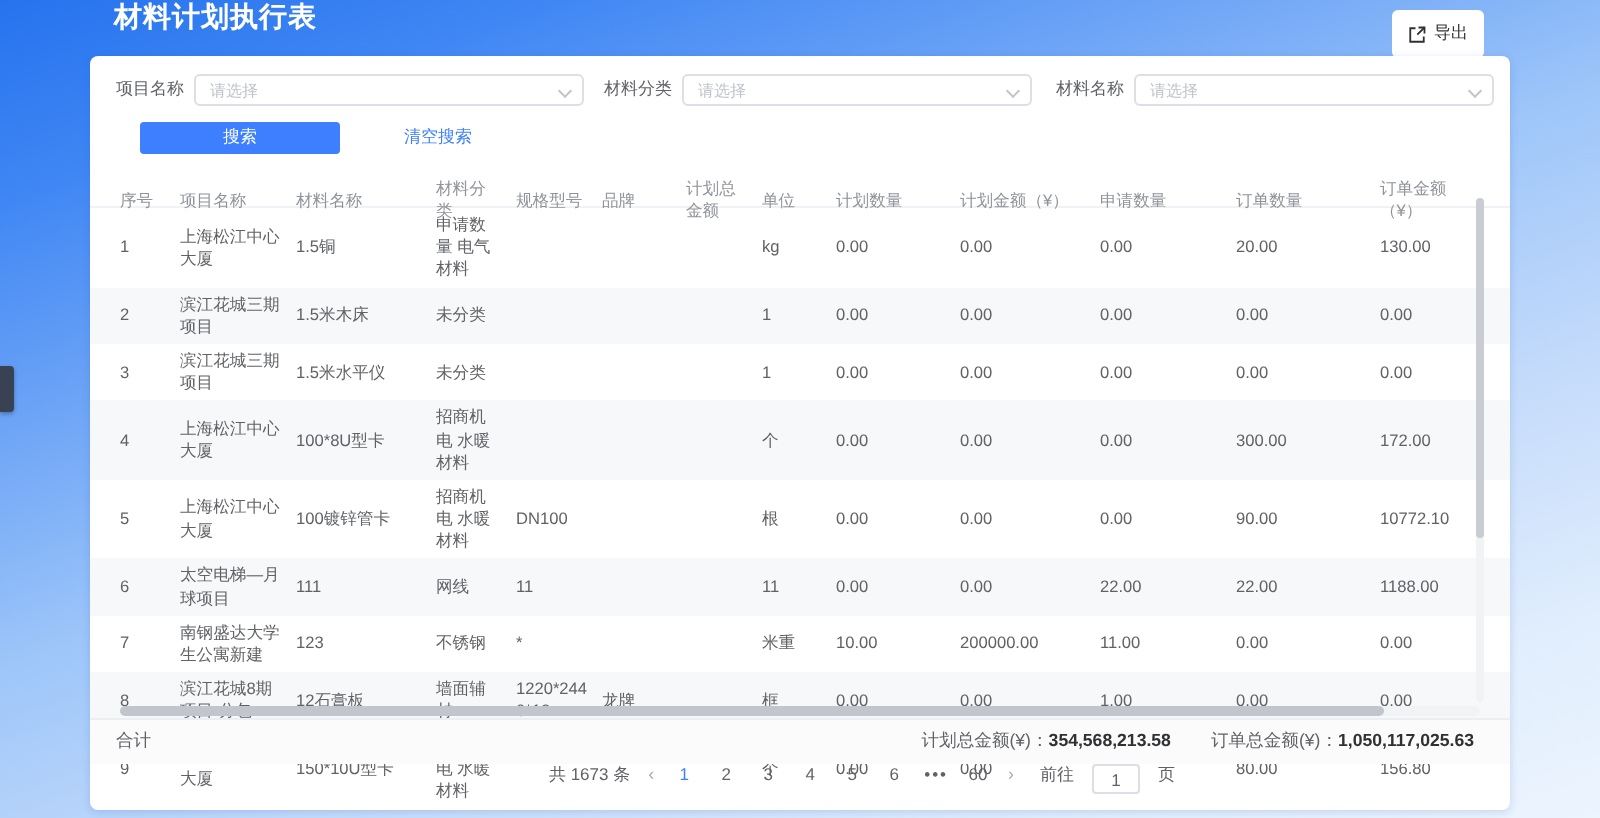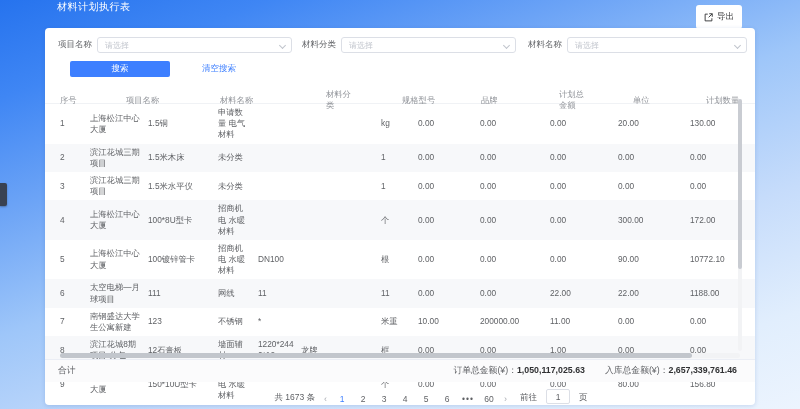--- a/index.html
+++ b/index.html
@@ -1,59 +1,59 @@
 <!DOCTYPE html>
 <html><head>
 <meta charset="utf-8">
 <style>
   html,body{margin:0;padding:0;}
   body{
     width:800px;height:409px;overflow:hidden;position:relative;
     font-family:"Liberation Sans","DejaVu Sans",sans-serif;
     background:linear-gradient(160deg,#2673ee 0%,#3f86f4 14%,#6ba3f6 30%,#9ec6f9 48%,#c6dcfb 68%,#e1eefd 86%,#ecf4fe 100%);
   }
-  .page-title{position:absolute;left:57px;top:0;color:#ffffff;font-size:10px;font-weight:normal;letter-spacing:.5px;}
+  .page-title{position:absolute;left:57px;top:0;color:#ffffff;font-size:14px;font-weight:bold;letter-spacing:.5px;}
   .export-btn{position:absolute;right:58px;top:5px;height:18px;background:#ffffff;border:none;border-radius:3px;
     display:flex;align-items:center;gap:4px;padding:12px 8px;font-size:8.5px;color:#303133;cursor:pointer;}
   .side-tab{position:absolute;left:0;top:183px;width:7px;height:23px;background:#394252;border-radius:0 2px 2px 0;box-shadow:0 1px 2px rgba(0,0,0,.3);cursor:pointer;}
   .card{position:absolute;left:45px;top:28px;width:710px;height:377px;background:#ffffff;border-radius:4px;box-shadow:0 1px 4px rgba(31,85,170,.18);overflow:hidden;}
   
   .filters{display:flex;align-items:center;padding:9px 0 0 13px;}
   .fgroup{display:flex;align-items:center;}
   .flabel{font-size:8.5px;color:#606266;white-space:nowrap;margin-right:5px;}
   .fselect{position:relative;height:16px;border:1px solid #dcdfe6;border-radius:3px;display:flex;align-items:center;
     padding:0 16px 0 7px;background:#fff;cursor:pointer;box-sizing:border-box;}
   .fselect .ph{font-size:8px;color:#c0c4cc;}
   .chev{position:absolute;right:6px;top:5px;width:4px;height:4px;border-right:1px solid #c0c4cc;border-bottom:1px solid #c0c4cc;transform:rotate(45deg);}
   .w1{width:195px;margin-right:10px;}.w2{width:175px;margin-right:12px;}.w3{width:180px;}
   .actions{display:flex;align-items:center;padding:8px 0 9px 25px;}
   .search-btn{width:100px;height:16px;background:#3d7fff;color:#fff;font-size:8.5px;border:none;border-radius:2px;cursor:pointer;}
   .clear-link{margin-left:32px;font-size:8.5px;color:#3d7fff;cursor:pointer;}
   
   .table{position:relative;}
   .trow{display:grid;grid-template-columns:30px 58px 70px 40px 43px 42px 38px 37px 62px 70px 68px 72px 51px;padding-left:15px;align-items:center;}
-  .trow.head{height:17px;border-bottom:1px solid #f0f2f5;gap:36px;}
+  .trow.head{height:17px;border-bottom:1px solid #f0f2f5;}
   .trow.head .cell{color:#909399;}
   .trow.body{min-height:28px;}
   .trow.alt{background:#f7f8fa;}
   .cell{font-size:8.3px;color:#606266;line-height:1.35;padding:3px 7px 3px 0;word-break:break-all;box-sizing:border-box;}
   .vscroll{position:absolute;right:13px;top:71px;width:4px;height:252px;background:#f2f3f5;border-radius:2px;cursor:pointer;}
   .vthumb{width:4px;height:170px;background:#c9ccd2;border-radius:2px;}
   .hscroll{position:absolute;left:15px;width:680px;top:325px;height:5px;background:#f2f3f5;border-radius:3px;cursor:pointer;}
   .hthumb{width:93%;height:5px;background:#c2c6cc;border-radius:3px;}
   
   .summary{position:absolute;left:0;right:0;top:331px;height:22px;background:#fbfbfc;border-top:1px solid #ebeef5;
     display:flex;align-items:center;font-size:8.8px;}
   .sum-label{padding-left:13px;color:#606266;}
   .totals{margin-left:auto;display:flex;gap:20px;padding-right:18px;}
   .total{white-space:nowrap;}
   .tlabel{color:#606266;}
   .tvalue{color:#303133;font-weight:bold;}
   
-  .pagination{position:absolute;left:0;right:0;top:354px;height:22px;display:flex;align-items:flex-end;justify-content:center;
+  .pagination{position:absolute;left:0;right:0;top:354px;height:22px;display:flex;align-items:flex-start;justify-content:center;
     gap:9px;font-size:8.5px;color:#606266;padding-left:62px;}
   .page{min-width:12px;text-align:center;cursor:pointer;}
   .page.active{color:#3d7fff;}
   .arrow{color:#a8abb2;cursor:pointer;font-size:9px;}
   .ellipsis{color:#606266;letter-spacing:1px;cursor:pointer;}
   .goto-input{width:24px;height:15px;border:1px solid #dcdfe6;border-radius:2px;font-size:8.5px;text-align:center;color:#606266;padding:0;box-sizing:border-box;}
 </style>
 </head>
 <body>
 
@@ -261,22 +261,22 @@
   <div class="vscroll">
       <div class="vthumb"></div>
     </div>
   <div class="hscroll">
       <div class="hthumb"></div>
     </div>
 
   <div class="summary">
     <span class="sum-label">合计</span>
     <div class="totals">
+        <span class="total"><span class="tlabel">计划总金额(¥)：</span><span class="tvalue">354,568,213.58</span></span>
         <span class="total"><span class="tlabel">订单总金额(¥)：</span><span class="tvalue">1,050,117,025.63</span></span>
-        <span class="total"><span class="tlabel">入库总金额(¥)：</span><span class="tvalue">2,657,339,761.46</span></span>
       </div>
   </div>
 
   <div class="pagination">
     <span>共 1673 条</span>
     <span class="arrow">‹</span>
     <span style="display:flex;gap:9px;">
         <span class="page active">1</span>
         <span class="page">2</span>
         <span class="page">3</span>

